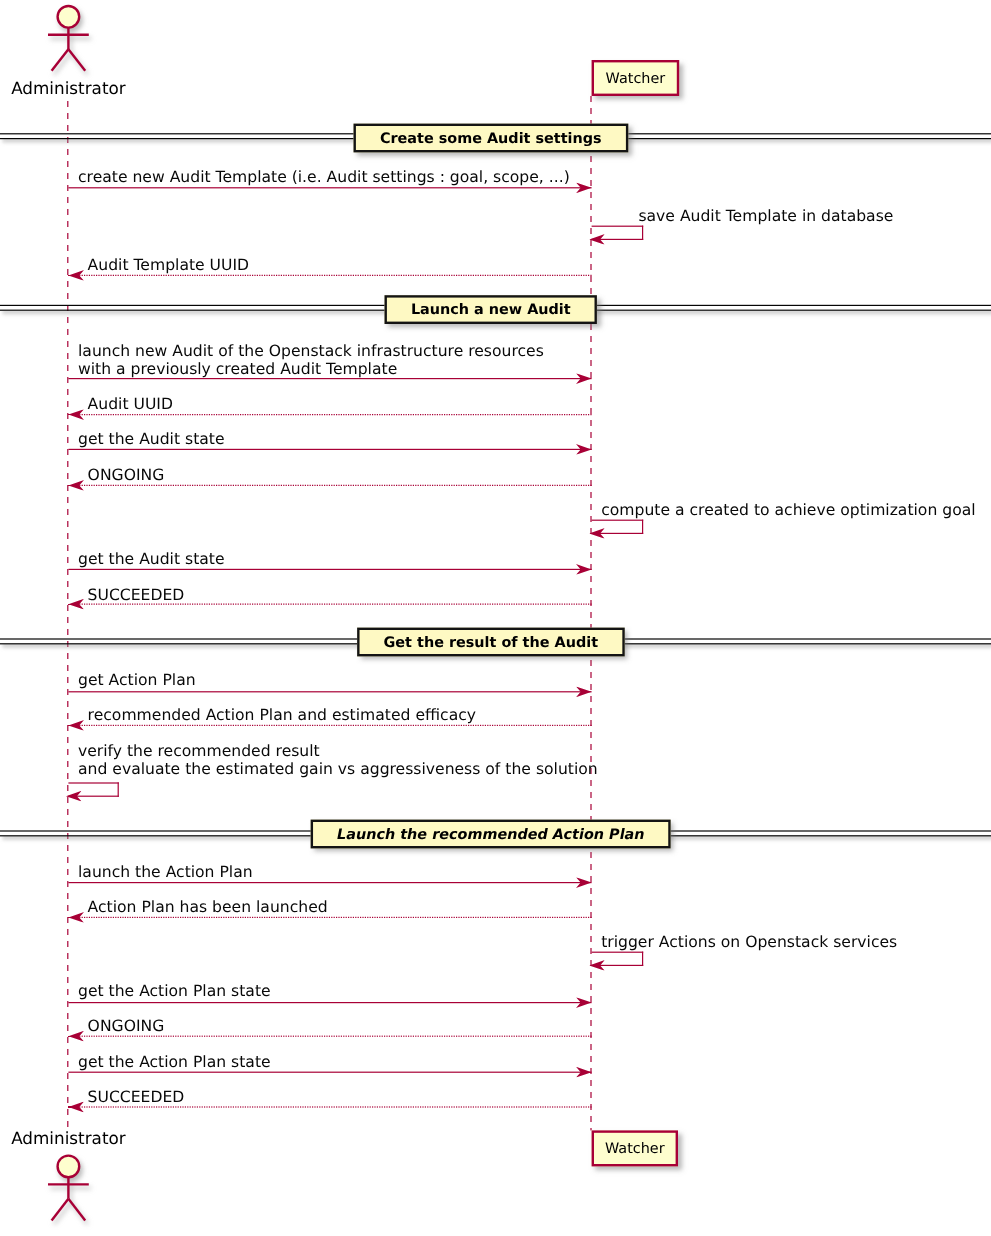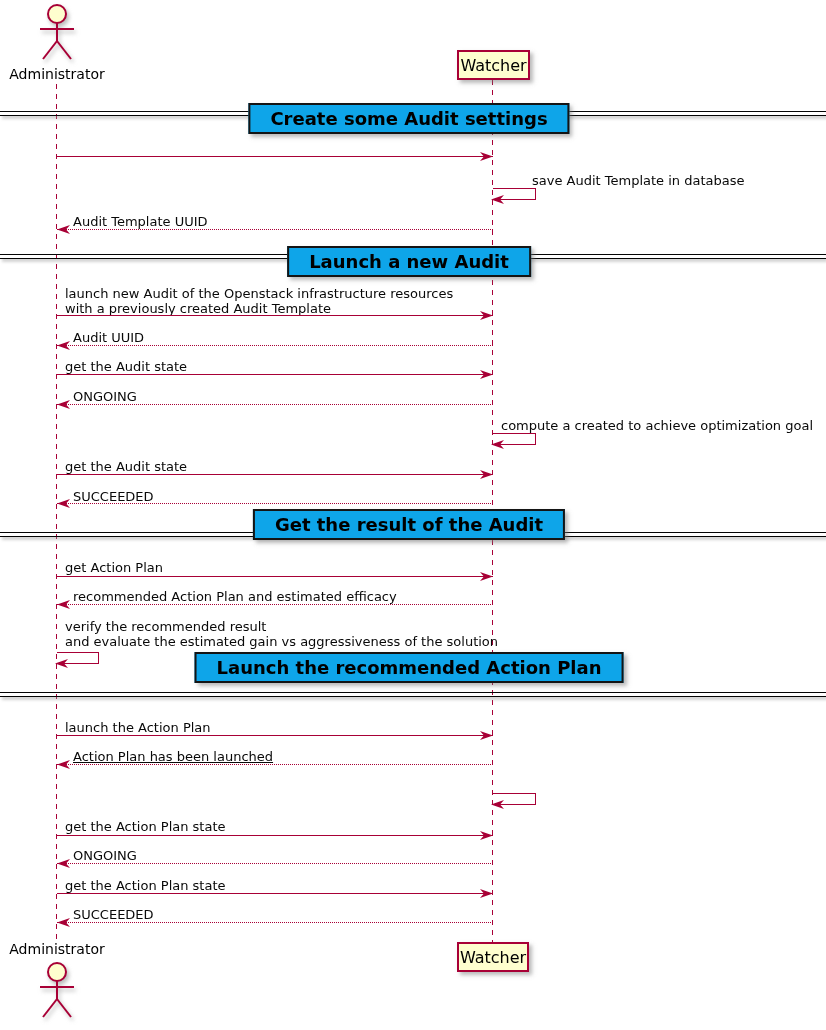--- a/index.html
+++ b/index.html
@@ -6,33 +6,33 @@
   #diagram{
     position:relative;width:826px;height:1030px;background:#ffffff;overflow:hidden;
     font-family:"DejaVu Sans", sans-serif;color:#050505;
   }
   .lifeline{
     position:absolute;width:1px;
     background:repeating-linear-gradient(to bottom,#A80036 0 5px,transparent 5px 10px);
   }
   .participant{
     position:absolute;background:#FEFECE;border:2px solid #A80036;
-    font-size:16px;color:#000;display:flex;align-items:center;justify-content:center;
-    box-shadow:3px 3px 4px rgba(120,120,120,.5);box-sizing:border-box;
+    font-size:12px;color:#000;display:flex;align-items:center;justify-content:center;
+    box-shadow:3px 3px 4px rgba(120,120,120,.5);box-sizing:border-box;margin-left:36px;
   }
   .actor-label{position:absolute;font-size:14px;color:#000;text-align:center;width:120px;}
   .actor-svg{position:absolute;filter:drop-shadow(2.5px 3px 2px rgba(130,130,130,.55));}
   .divider-lines{
     position:absolute;left:0;width:826px;height:3px;
     border-top:1px solid #050505;border-bottom:1px solid #050505;
     box-shadow:2px 3px 3px rgba(150,150,150,.4);
   }
   .divider-box{
     position:absolute;left:409px;transform:translateX(-50%);
-    background:#0ea5e9;border:2px solid #141414;font-weight:bold;font-size:18px;color:#000;
+    background:#fef9c3;border:2px solid #141414;font-weight:bold;font-size:12px;color:#000;
     padding:3px 20px;white-space:nowrap;box-shadow:3px 3px 4px rgba(120,120,120,.5);
   }
   .msg-label{
     position:absolute;font-size:13px;line-height:14.5px;color:#080808;white-space:pre-line;
   }
   .arrow{position:absolute;left:57px;width:436px;height:0;}
   .shaft{position:absolute;left:0;right:0;top:-1px;border-top:1.5px solid #A80036;}
   .shaft.dotted{border-top-style:dotted;}
   .head{position:absolute;width:13px;height:9px;background:#A80036;top:-5px;}
   .head.right{right:0;clip-path:polygon(0 0,100% 50%,0 100%,30% 50%);}
@@ -58,20 +58,21 @@
     <line x1="22" y1="38" x2="8" y2="56" stroke="#A80036" stroke-width="2"></line>
     <line x1="22" y1="38" x2="36" y2="56" stroke="#A80036" stroke-width="2"></line>
   </svg>
   <div class="actor-label" style="left:-3px;top:66px;">Administrator</div>
 
   <div class="participant" style="left:457px;top:50px;width:73px;height:30px;">Watcher</div>
 
   <div class="divider-lines" style="top:111px;"></div>
   <div class="divider-box" style="top:103px;">Create some Audit settings</div>
 
+  <div class="msg-label" style="left:65px;top:142px;">create new Audit Template (i.e. Audit settings : goal, scope, ...)</div>
   <div class="arrow" style="top:157px;">
     <div class="shaft"></div>
     <div class="head right"></div>
   </div>
 
   <div class="msg-label" style="left:501px;top:174px;margin-left:31px;">save Audit Template in database</div>
   <div class="self-loop" style="left:493px;top:188px;">
     <div class="head"></div>
   </div>
 
@@ -120,55 +121,56 @@
     <div class="head right"></div>
   </div>
 
   <div class="msg-label" style="left:73px;top:490px;">SUCCEEDED</div>
   <div class="arrow" style="top:504px;">
     <div class="shaft dotted"></div>
     <div class="head left"></div>
   </div>
 
   <div class="divider-lines" style="top:532px;"></div>
-  <div class="divider-box" style="top:509px;">Get the result of the Audit</div>
+  <div class="divider-box" style="top:523px;">Get the result of the Audit</div>
 
   <div class="msg-label" style="left:65px;top:561px;">get Action Plan</div>
   <div class="arrow" style="top:577px;">
     <div class="shaft"></div>
     <div class="head right"></div>
   </div>
 
   <div class="msg-label" style="left:73px;top:590px;">recommended Action Plan and estimated efficacy</div>
   <div class="arrow" style="top:605px;">
     <div class="shaft dotted"></div>
     <div class="head left"></div>
   </div>
 
   <div class="msg-label" style="left:65px;top:620px;">verify the recommended result
 and evaluate the estimated gain vs aggressiveness of the solution</div>
   <div class="self-loop" style="left:57px;top:652px;width:42px;">
     <div class="head"></div>
   </div>
 
   <div class="divider-lines" style="top:692px;"></div>
-  <div class="divider-box" style="top:652px;">Launch the recommended Action Plan</div>
+  <div class="divider-box" style="top:683px;font-style:italic;">Launch the recommended Action Plan</div>
 
   <div class="msg-label" style="left:65px;top:721px;">launch the Action Plan</div>
   <div class="arrow" style="top:736px;">
     <div class="shaft"></div>
     <div class="head right"></div>
   </div>
 
-  <div class="msg-label" style="left:73px;top:750px;text-decoration:underline;">Action Plan has been launched</div>
+  <div class="msg-label" style="left:73px;top:750px;">Action Plan has been launched</div>
   <div class="arrow" style="top:765px;">
     <div class="shaft dotted"></div>
     <div class="head left"></div>
   </div>
 
+  <div class="msg-label" style="left:501px;top:779px;">trigger Actions on Openstack services</div>
   <div class="self-loop" style="left:493px;top:793px;">
     <div class="head"></div>
   </div>
 
   <div class="msg-label" style="left:65px;top:820px;">get the Action Plan state</div>
   <div class="arrow" style="top:836px;">
     <div class="shaft"></div>
     <div class="head right"></div>
   </div>
 

